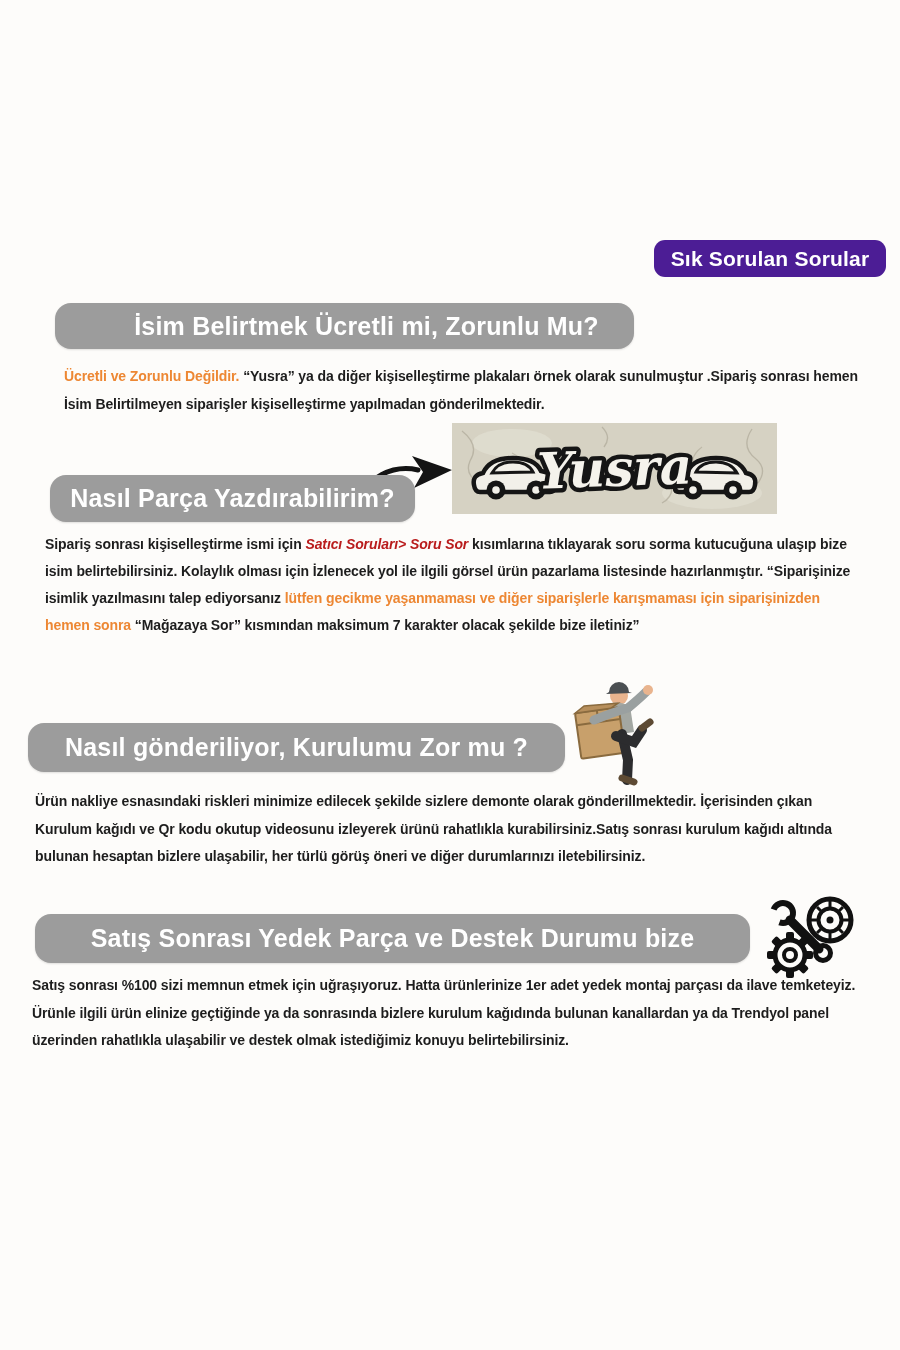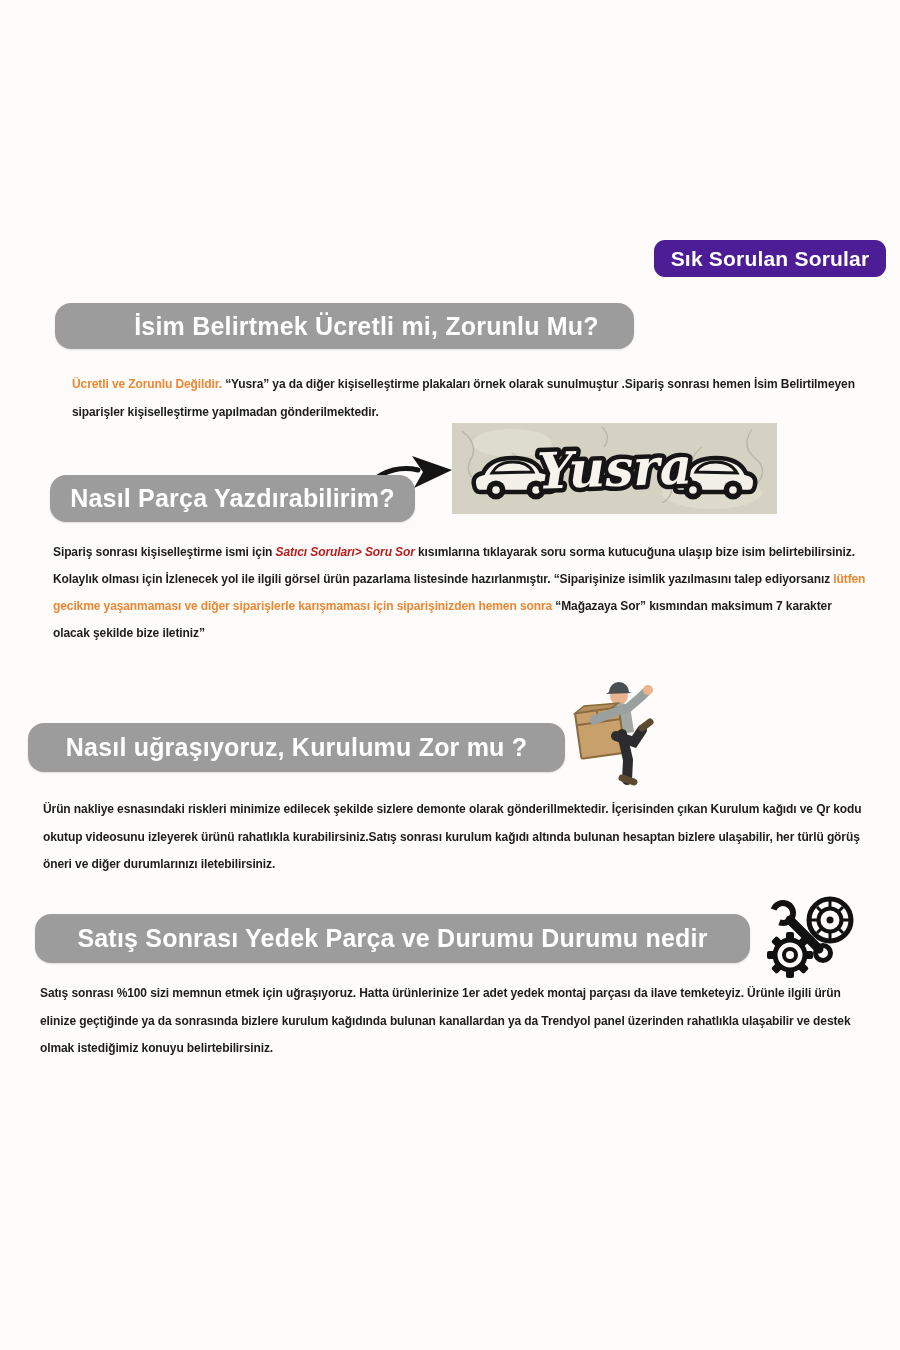--- a/index.html
+++ b/index.html
@@ -24,21 +24,21 @@
     color:#ffffff;font-weight:700;font-size:25px;letter-spacing:.2px;
     white-space:nowrap;
     box-shadow:0 1px 2px rgba(0,0,0,.12);
   }
   .pill1{left:55px;top:303px;width:535px;height:46px;padding-left:44px;}
   .pill2{left:50px;top:475px;width:365px;height:47px;}
   .pill3{left:28px;top:723px;width:537px;height:49px;}
   .pill4{left:35px;top:914px;width:715px;height:49px;}
   
   .para{
-    margin:8px;color:#1d1d1d;font-size:12px;font-weight:600;line-height:28px;
+    margin:0;color:#1d1d1d;font-size:14px;font-weight:600;line-height:28px;
     letter-spacing:-0.1px;
   }
   .para1{left:64px;top:362px;width:800px;}
   .para2{left:45px;top:531px;width:818px;line-height:27px;}
   .para3{left:35px;top:788px;width:828px;line-height:27.5px;}
   .para4{left:32px;top:972px;width:832px;line-height:27.5px;}
   .orange{color:#ed8733;}
   .orange-italic{color:#b91c1c;font-style:italic;text-align:center;}
   
   .plate{left:452px;top:423px;width:325px;height:91px;}
@@ -116,25 +116,25 @@
     </g>
 
     <path d="M58 30 Q44 34 24 42" stroke="#9aa0a0" stroke-width="9" fill="none" stroke-linecap="round"></path>
 
     <path d="M52 56 L58 82 L57 102" stroke="#2c2c2e" stroke-width="10" fill="none" stroke-linecap="round"></path>
     <path d="M46 58 L64 64 L72 52" stroke="#2c2c2e" stroke-width="10" fill="none" stroke-linecap="round"></path>
     <path d="M52 100 l12 4" stroke="#5d4a33" stroke-width="7" stroke-linecap="round"></path>
     <path d="M72 50 l8 -6" stroke="#5d4a33" stroke-width="7" stroke-linecap="round"></path>
   </svg>
 
-  <div class="abs pill pill3">Nasıl uğraşıyoruz, Kurulumu Zor mu ?</div>
+  <div class="abs pill pill3">Nasıl gönderiliyor, Kurulumu Zor mu ?</div>
 
   <p class="abs para para3"><span>Ürün nakliye esnasındaki riskleri minimize edilecek şekilde sizlere demonte olarak gönderillmektedir. İçerisinden çıkan Kurulum kağıdı ve Qr kodu okutup videosunu izleyerek ürünü rahatlıkla kurabilirsiniz.Satış sonrası kurulum kağıdı altında bulunan hesaptan bizlere ulaşabilir, her türlü görüş öneri ve diğer durumlarınızı iletebilirsiniz.</span></p>
 
-  <div class="abs pill pill4">Satış Sonrası Yedek Parça ve Durumu Durumu nedir</div>
+  <div class="abs pill pill4">Satış Sonrası Yedek Parça ve Destek Durumu bize</div>
 
   <svg class="abs service" viewBox="0 0 100 86">
 
     <g stroke="#111" fill="none">
       <circle cx="67" cy="27" r="21" stroke-width="5"></circle>
       <circle cx="67" cy="27" r="11.5" stroke-width="4"></circle>
       <circle cx="67" cy="27" r="3.5" fill="#111" stroke="none"></circle>
       <g stroke-width="3">
         <path d="M67 15.5 L67 8 M67 38.5 L67 46 M55.5 27 L48 27 M78.5 27 L86 27
                  M59 19 L54 14 M75 19 L80 14 M59 35 L54 40 M75 35 L80 40"></path>

